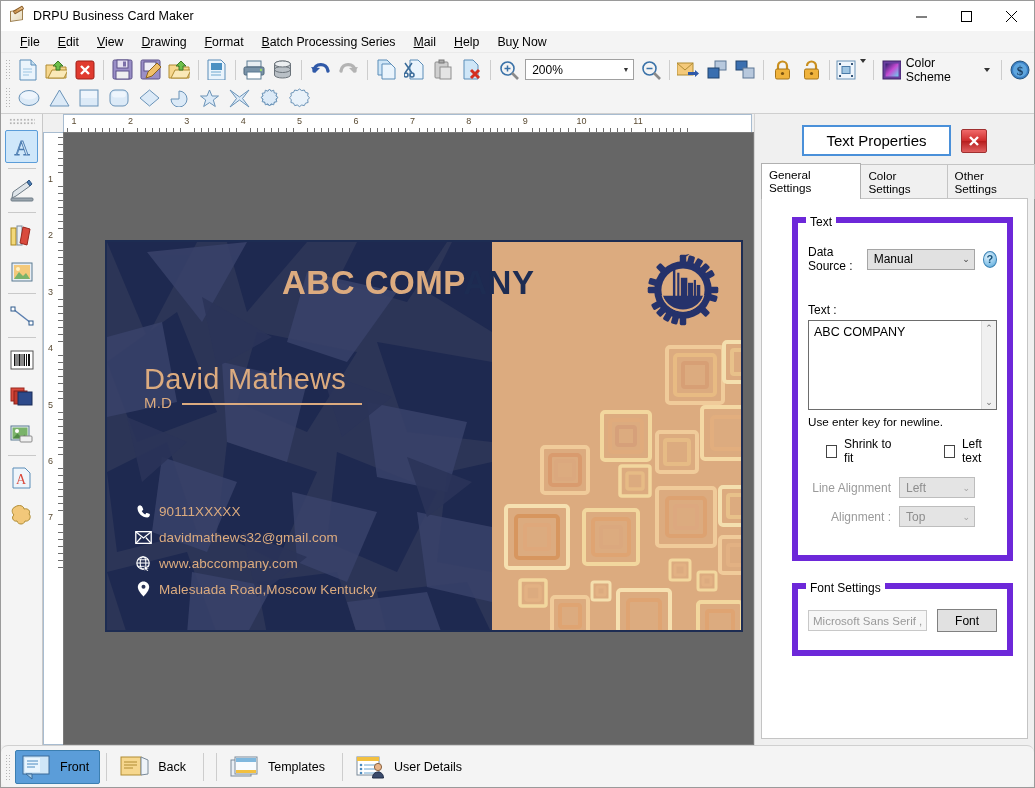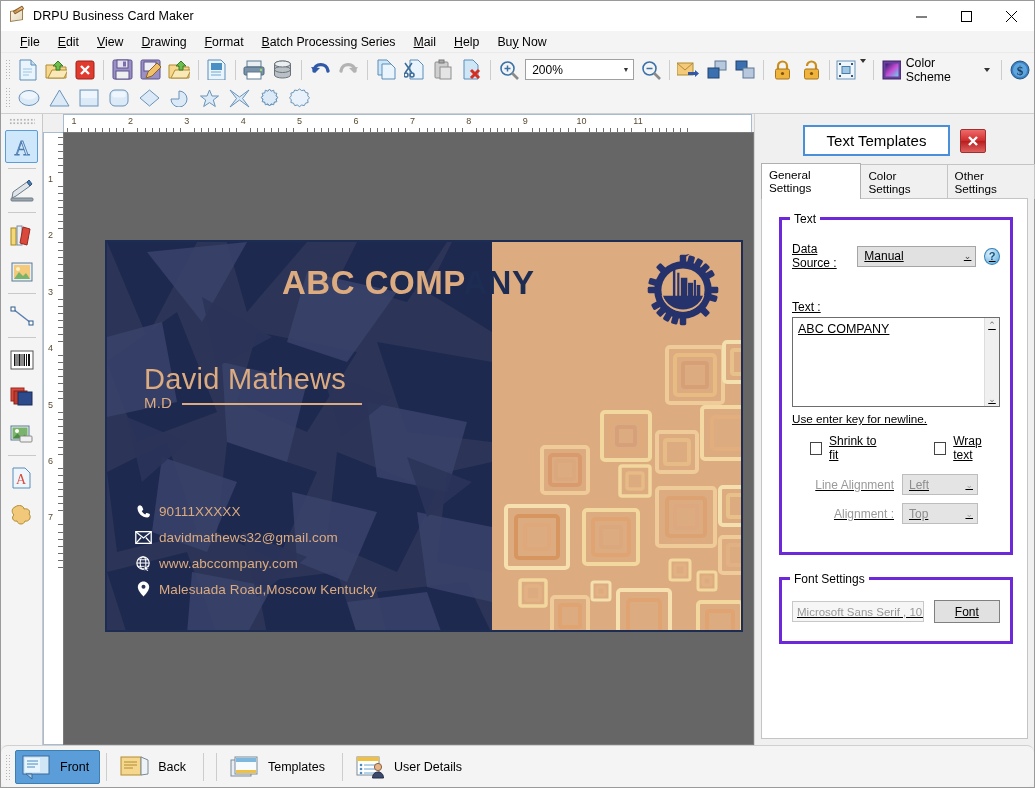--- a/index.html
+++ b/index.html
@@ -194,21 +194,21 @@
     font-size: 11.7px; padding: 4px 7px 4px 7px; background: #f0f0f0;
     border: 1px solid #c4c4c4; border-bottom: none; margin-right: -1px;
     position: relative; top: 1px;
   }
   .tab.active { background: #fff; border-color: #b0b0b0; padding-bottom: 5px; z-index: 2; }
   .tabbody {
     margin: 0 6px 0 6px; background: #fff; border: 1px solid #c4c4c4;
     flex: 1; padding: 10px 10px 6px 10px; position: relative; overflow: hidden;
   }
   .group {
-    border: 3px solid #6d28d9; margin: 8px 4px 0 7px; padding: 12px 10px 14px 10px; position: relative; text-decoration: underline;
+    border: 6px solid #6d28d9; margin: 8px 4px 0 20px; padding: 12px 10px 14px 10px; position: relative;
   }
   .group > .glabel {
     position: absolute; top: -8px; left: 8px; background: #fff; padding: 0 4px; font-size: 12px;
   }
   .frow { display: flex; align-items: center; margin-bottom: 8px; }
   .flabel { font-size: 12px; color: #000; }
   .flabel.dim { color: #9a9a9a; }
   .combo {
     height: 21px; border: 1px solid #a5a5a5; background: #e1e1e1;
     display: flex; align-items: center; justify-content: space-between;
@@ -1075,21 +1075,21 @@
               <span>ABC COMP</span><span class="part2">ANY</span>
             </div>
           </div>
 
         </div>
       </div>
     </div>
 
     <div class="rightpanel">
       <div class="panel-head">
-        <div class="panel-title">Text Templates</div>
+        <div class="panel-title">Text Properties</div>
         <div class="closebtn">
           <svg width="14" height="14">
               <path d="M3 3 l8 8 M11 3 l-8 8" stroke="#fff" stroke-width="2.4"></path>
             </svg>
         </div>
       </div>
 
       <div class="tabs" id="ptabs">
           <div class="tab active">General Settings</div>
           <div class="tab">Color Settings</div>
@@ -1122,21 +1122,21 @@
           </div>
           <div class="hint">Use enter key for newline.</div>
 
           <div class="checkrow">
             <label class="chk">
               <span class="chkbox"></span>
               <span>Shrink to fit</span>
             </label>
             <label class="chk">
               <span class="chkbox"></span>
-              <span>Wrap text</span>
+              <span>Left text</span>
             </label>
           </div>
 
           <div class="frow" style="justify-content:flex-end; padding-right:22px">
             <span class="flabel dim" style="margin-right:8px">Line Alignment</span>
             <div class="combo dim" style="width:76px">
               <span>Left</span>
               <span class="chev">⌄</span>
             </div>
           </div>

